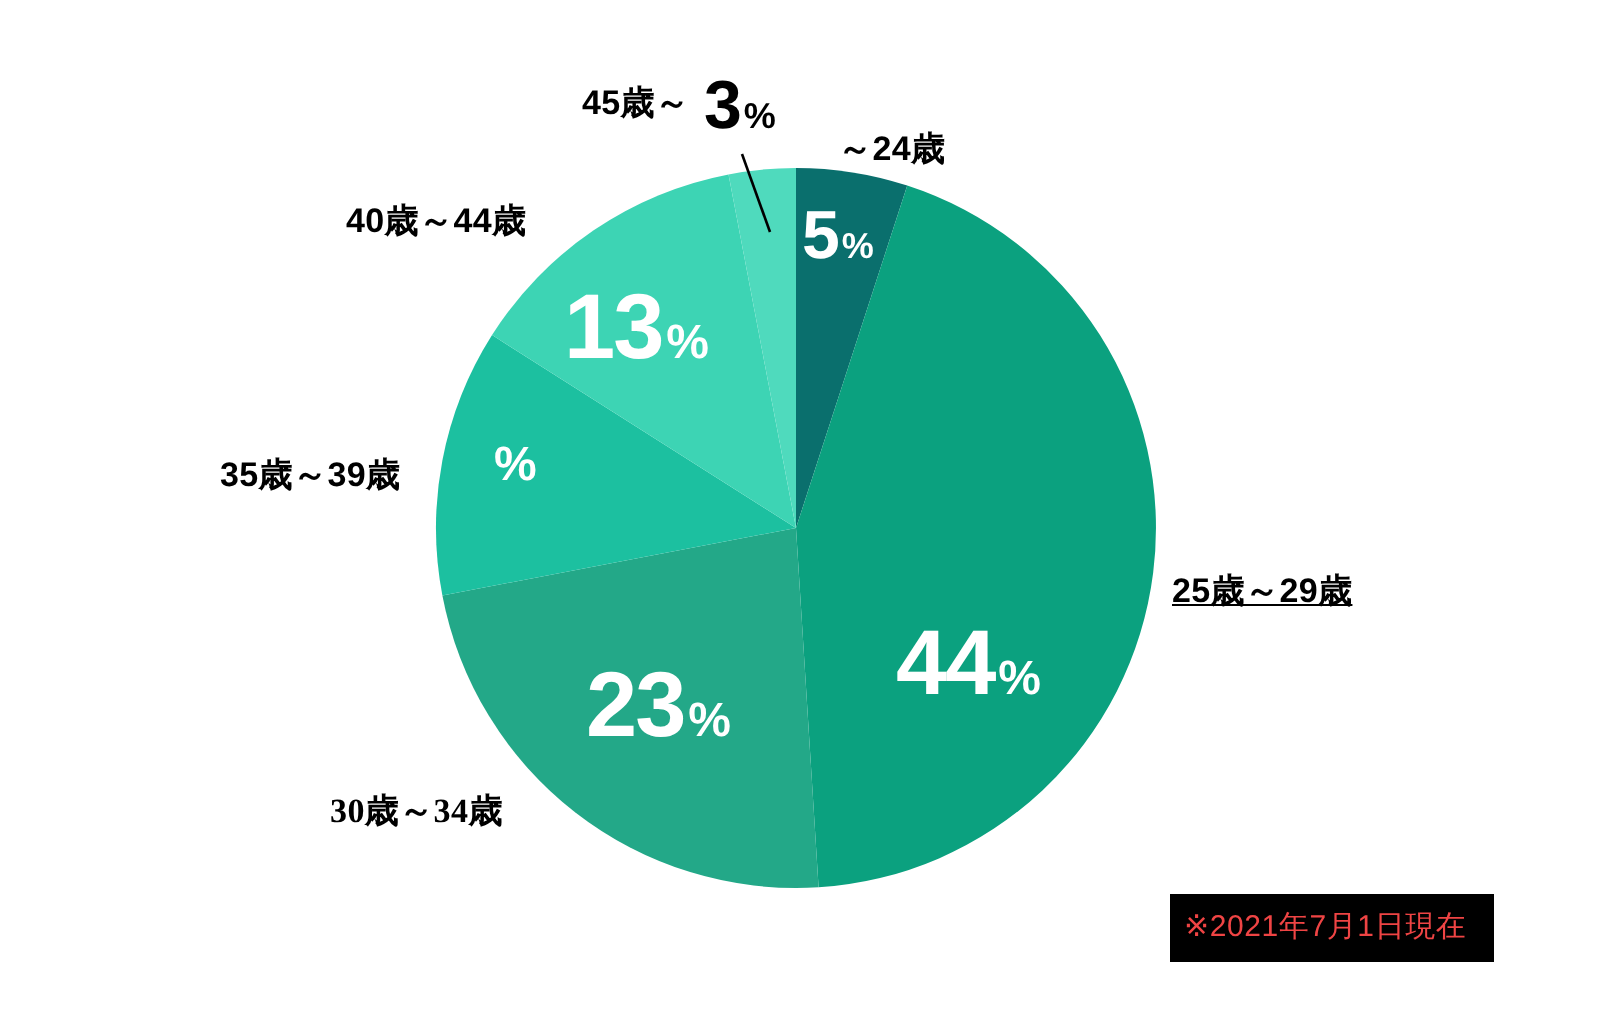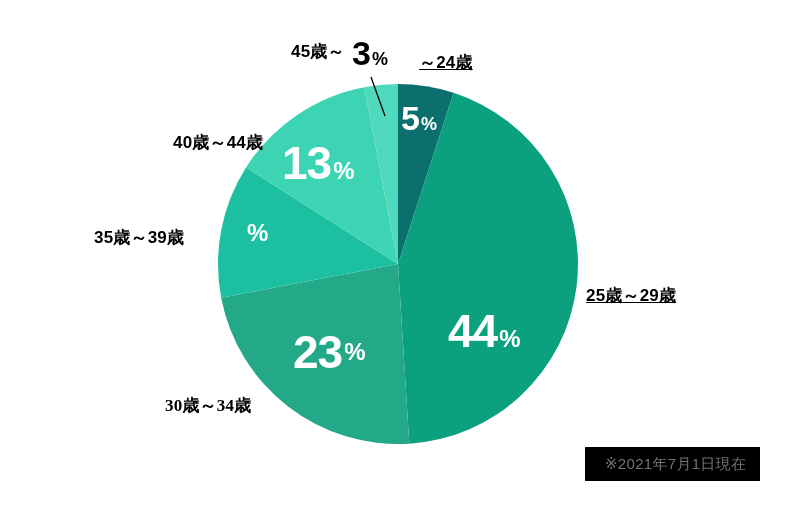--- a/index.html
+++ b/index.html
@@ -63,24 +63,24 @@
     display: flex;
     align-items: baseline;
   }
   .pct-outside .num { font-size: 34px; letter-spacing: -1px; }
   .pct-outside .sign { font-size: 18px; margin-left: 2px; }
 
   
   .note-badge {
     position: absolute;
     background: #000000;
-    color: #737373;
+    color: #ef4444;
     font-size: 15px;
     font-weight: normal;
-    padding: 9px 14px 10px 20px;
+    padding: 9px 14px 10px 7px;
     line-height: 1;
     white-space: nowrap;
     letter-spacing: 0.3px;
   }
 </style>
 </head>
 <body>
 
 <div id="stage">
 
@@ -89,43 +89,43 @@
         <path d="M 398 264 L 398.00 84.00 A 180 180 0 0 1 453.62 92.81 Z" fill="#0a6f6d"></path>
         <path d="M 398 264 L 453.62 92.81 A 180 180 0 0 1 409.30 443.64 Z" fill="#0ba17f"></path>
         <path d="M 398 264 L 409.30 443.64 A 180 180 0 0 1 221.19 297.73 Z" fill="#23a888"></path>
         <path d="M 398 264 L 221.19 297.73 A 180 180 0 0 1 246.02 167.55 Z" fill="#1cc0a0"></path>
         <path d="M 398 264 L 246.02 167.55 A 180 180 0 0 1 364.27 87.19 Z" fill="#3dd4b4"></path>
         <path d="M 398 264 L 364.27 87.19 A 180 180 0 0 1 398.00 84.00 Z" fill="#4fdabd"></path>
       </g>
     <line id="leader-line-45" x1="371" y1="77" x2="385" y2="116" stroke="#000000" stroke-width="1.3"></line>
   </svg>
 
-  <div class="cat-label" style="left:419px; top:54px;text-decoration:underline;">～24歳</div>
+  <div class="cat-label" style="left:419px; top:66px;">～24歳</div>
 
   <div class="cat-label" style="left:586px; top:287px;text-decoration:underline;">25歳～29歳</div>
 
   <div class="cat-label" style="left:165px; top:397px;font-family:Liberation Serif, serif;">30歳～34歳</div>
 
-  <div class="cat-label" style="left:94px; top:229px;">35歳～39歳</div>
+  <div class="cat-label" style="left:110px; top:229px;">35歳～39歳</div>
 
-  <div class="cat-label" style="left:173px; top:134px;">40歳～44歳</div>
+  <div class="cat-label" style="left:173px; top:102px;">40歳～44歳</div>
 
   <div class="cat-label" style="left:291px; top:43px;">45歳～</div>
 
   <div class="pct small" style="left:401px; top:101px;">
     <span class="num">5</span>
     <span class="sign">%</span>
   </div>
 
   <div class="pct" style="left:448px; top:260px;margin-top:48px;">
     <span class="num">44</span>
     <span class="sign">%</span>
   </div>
 
-  <div class="pct" style="left:293px; top:329px;align-items:center;">
+  <div class="pct" style="left:293px; top:329px;">
     <span class="num">23</span>
     <span class="sign">%</span>
   </div>
 
   <div class="pct" style="left:245px; top:221px;">
     <span class="sign">%</span>
   </div>
 
   <div class="pct" style="left:282px; top:140px;">
     <span class="num">13</span>

